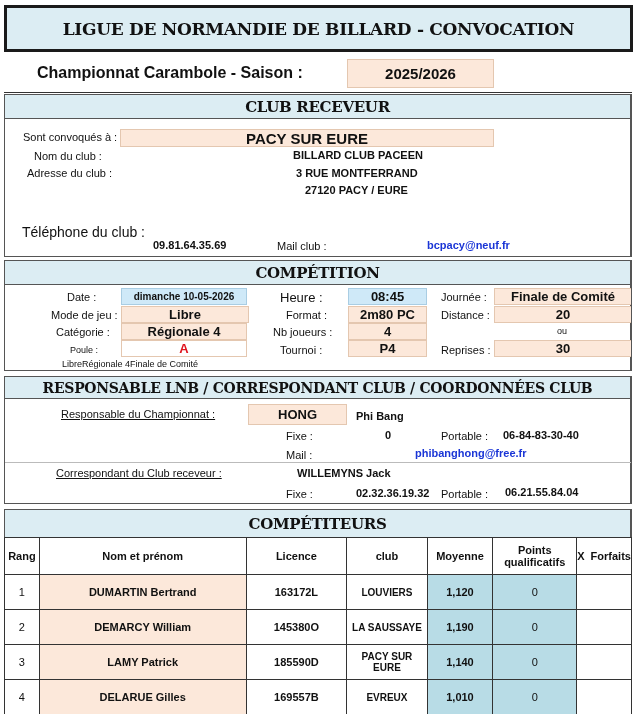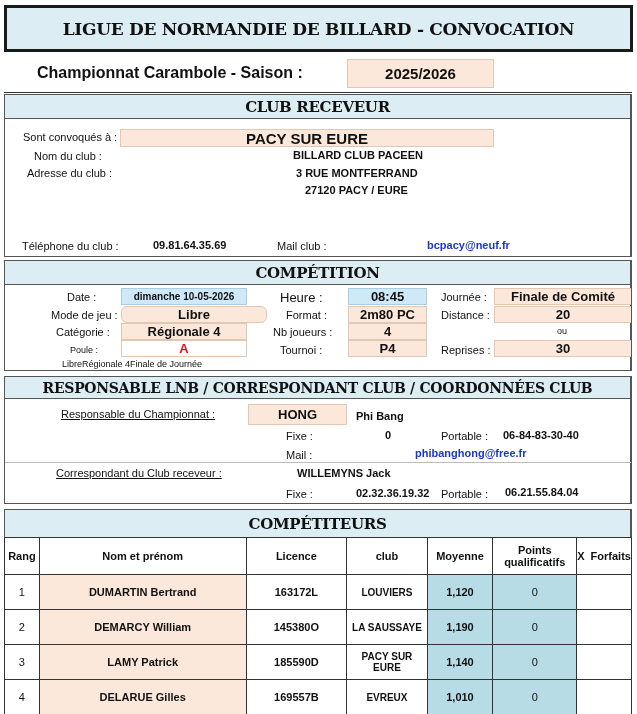--- a/index.html
+++ b/index.html
@@ -42,46 +42,46 @@
 </div>
 <span class="t" style="left:23px; top:131px; font-size:11px;">Sont convoqués à :</span>
 <div class="abs peach b" style="left:120px; top:129px; width:374px; height:18px; display:flex; align-items:center; justify-content:center; font-size:15px;">
   <span>PACY SUR EURE</span>
 </div>
 <span class="t" style="left:34px; top:150px; font-size:11px;">Nom du club :</span>
 <span class="t b" style="left:293px; top:149px; font-size:11px;">BILLARD CLUB PACEEN</span>
 <span class="t" style="left:27px; top:167px; font-size:11px;">Adresse du club :</span>
 <span class="t b" style="left:296px; top:167px; font-size:11px;">3 RUE MONTFERRAND</span>
 <span class="t b" style="left:305px; top:184px; font-size:11px;">27120 PACY / EURE</span>
-<span class="t" style="left:22px; top:240px; font-size:11px;">Téléphone du club :</span>
+<span class="t" style="left:22px; top:224px; font-size:14px;">Téléphone du club :</span>
 <span class="t b" style="left:153px; top:239px; font-size:11px;">09.81.64.35.69</span>
 <span class="t" style="left:277px; top:240px; font-size:11px;">Mail club :</span>
 <a class="t b mail" style="left:427px; top:239px; font-size:11px;">bcpacy@neuf.fr</a>
 
 <div class="sec" style="top:260px; height:111px;">
   <div class="sec-title hdr-font">COMPÉTITION</div>
 </div>
 
 <span class="t" style="left:67px; top:291px; font-size:11px;">Date :</span>
 <div class="abs blue b" style="left:121px; top:288px; width:126px; height:17px; display:flex; align-items:center; justify-content:center; font-size:10px;">
   <span>dimanche 10-05-2026</span>
 </div>
 <span class="t" style="left:51px; top:309px; font-size:11px;">Mode de jeu :</span>
-<div class="abs peach b" style="left:121px; top:306px; width:146px; height:17px; display:flex; align-items:center; justify-content:center; font-size:13px;border-radius:6px;">
+<div class="abs peach b" style="left:121px; top:306px; width:128px; height:17px; display:flex; align-items:center; justify-content:center; font-size:13px;">
   <span>Libre</span>
 </div>
 <span class="t" style="left:56px; top:326px; font-size:11px;">Catégorie :</span>
 <div class="abs peach b" style="left:121px; top:323px; width:126px; height:17px; display:flex; align-items:center; justify-content:center; font-size:13px;">
   <span>Régionale 4</span>
 </div>
 <span class="t" style="left:70px; top:345px; font-size:9px;">Poule :</span>
 <div class="abs b" style="left:121px; top:340px; width:126px; height:17px; border:1px solid #e4c7b0; display:flex; align-items:center; justify-content:center; font-size:13px; color:#e0141e;">
   <span>A</span>
 </div>
-<span class="t" style="left:62px; top:359px; font-size:9px;">LibreRégionale 4Finale de Journée</span>
+<span class="t" style="left:62px; top:359px; font-size:9px;">LibreRégionale 4Finale de Comité</span>
 
 <span class="t" style="left:280px; top:290px; font-size:13px;">Heure :</span>
 <div class="abs blue b" style="left:348px; top:288px; width:79px; height:17px; display:flex; align-items:center; justify-content:center; font-size:13px;">
   <span>08:45</span>
 </div>
 <span class="t" style="left:286px; top:309px; font-size:11px;">Format :</span>
 <div class="abs peach b" style="left:348px; top:306px; width:79px; height:17px; display:flex; align-items:center; justify-content:center; font-size:13px;">
   <span>2m80 PC</span>
 </div>
 <span class="t" style="left:273px; top:326px; font-size:11px;">Nb joueurs :</span>

